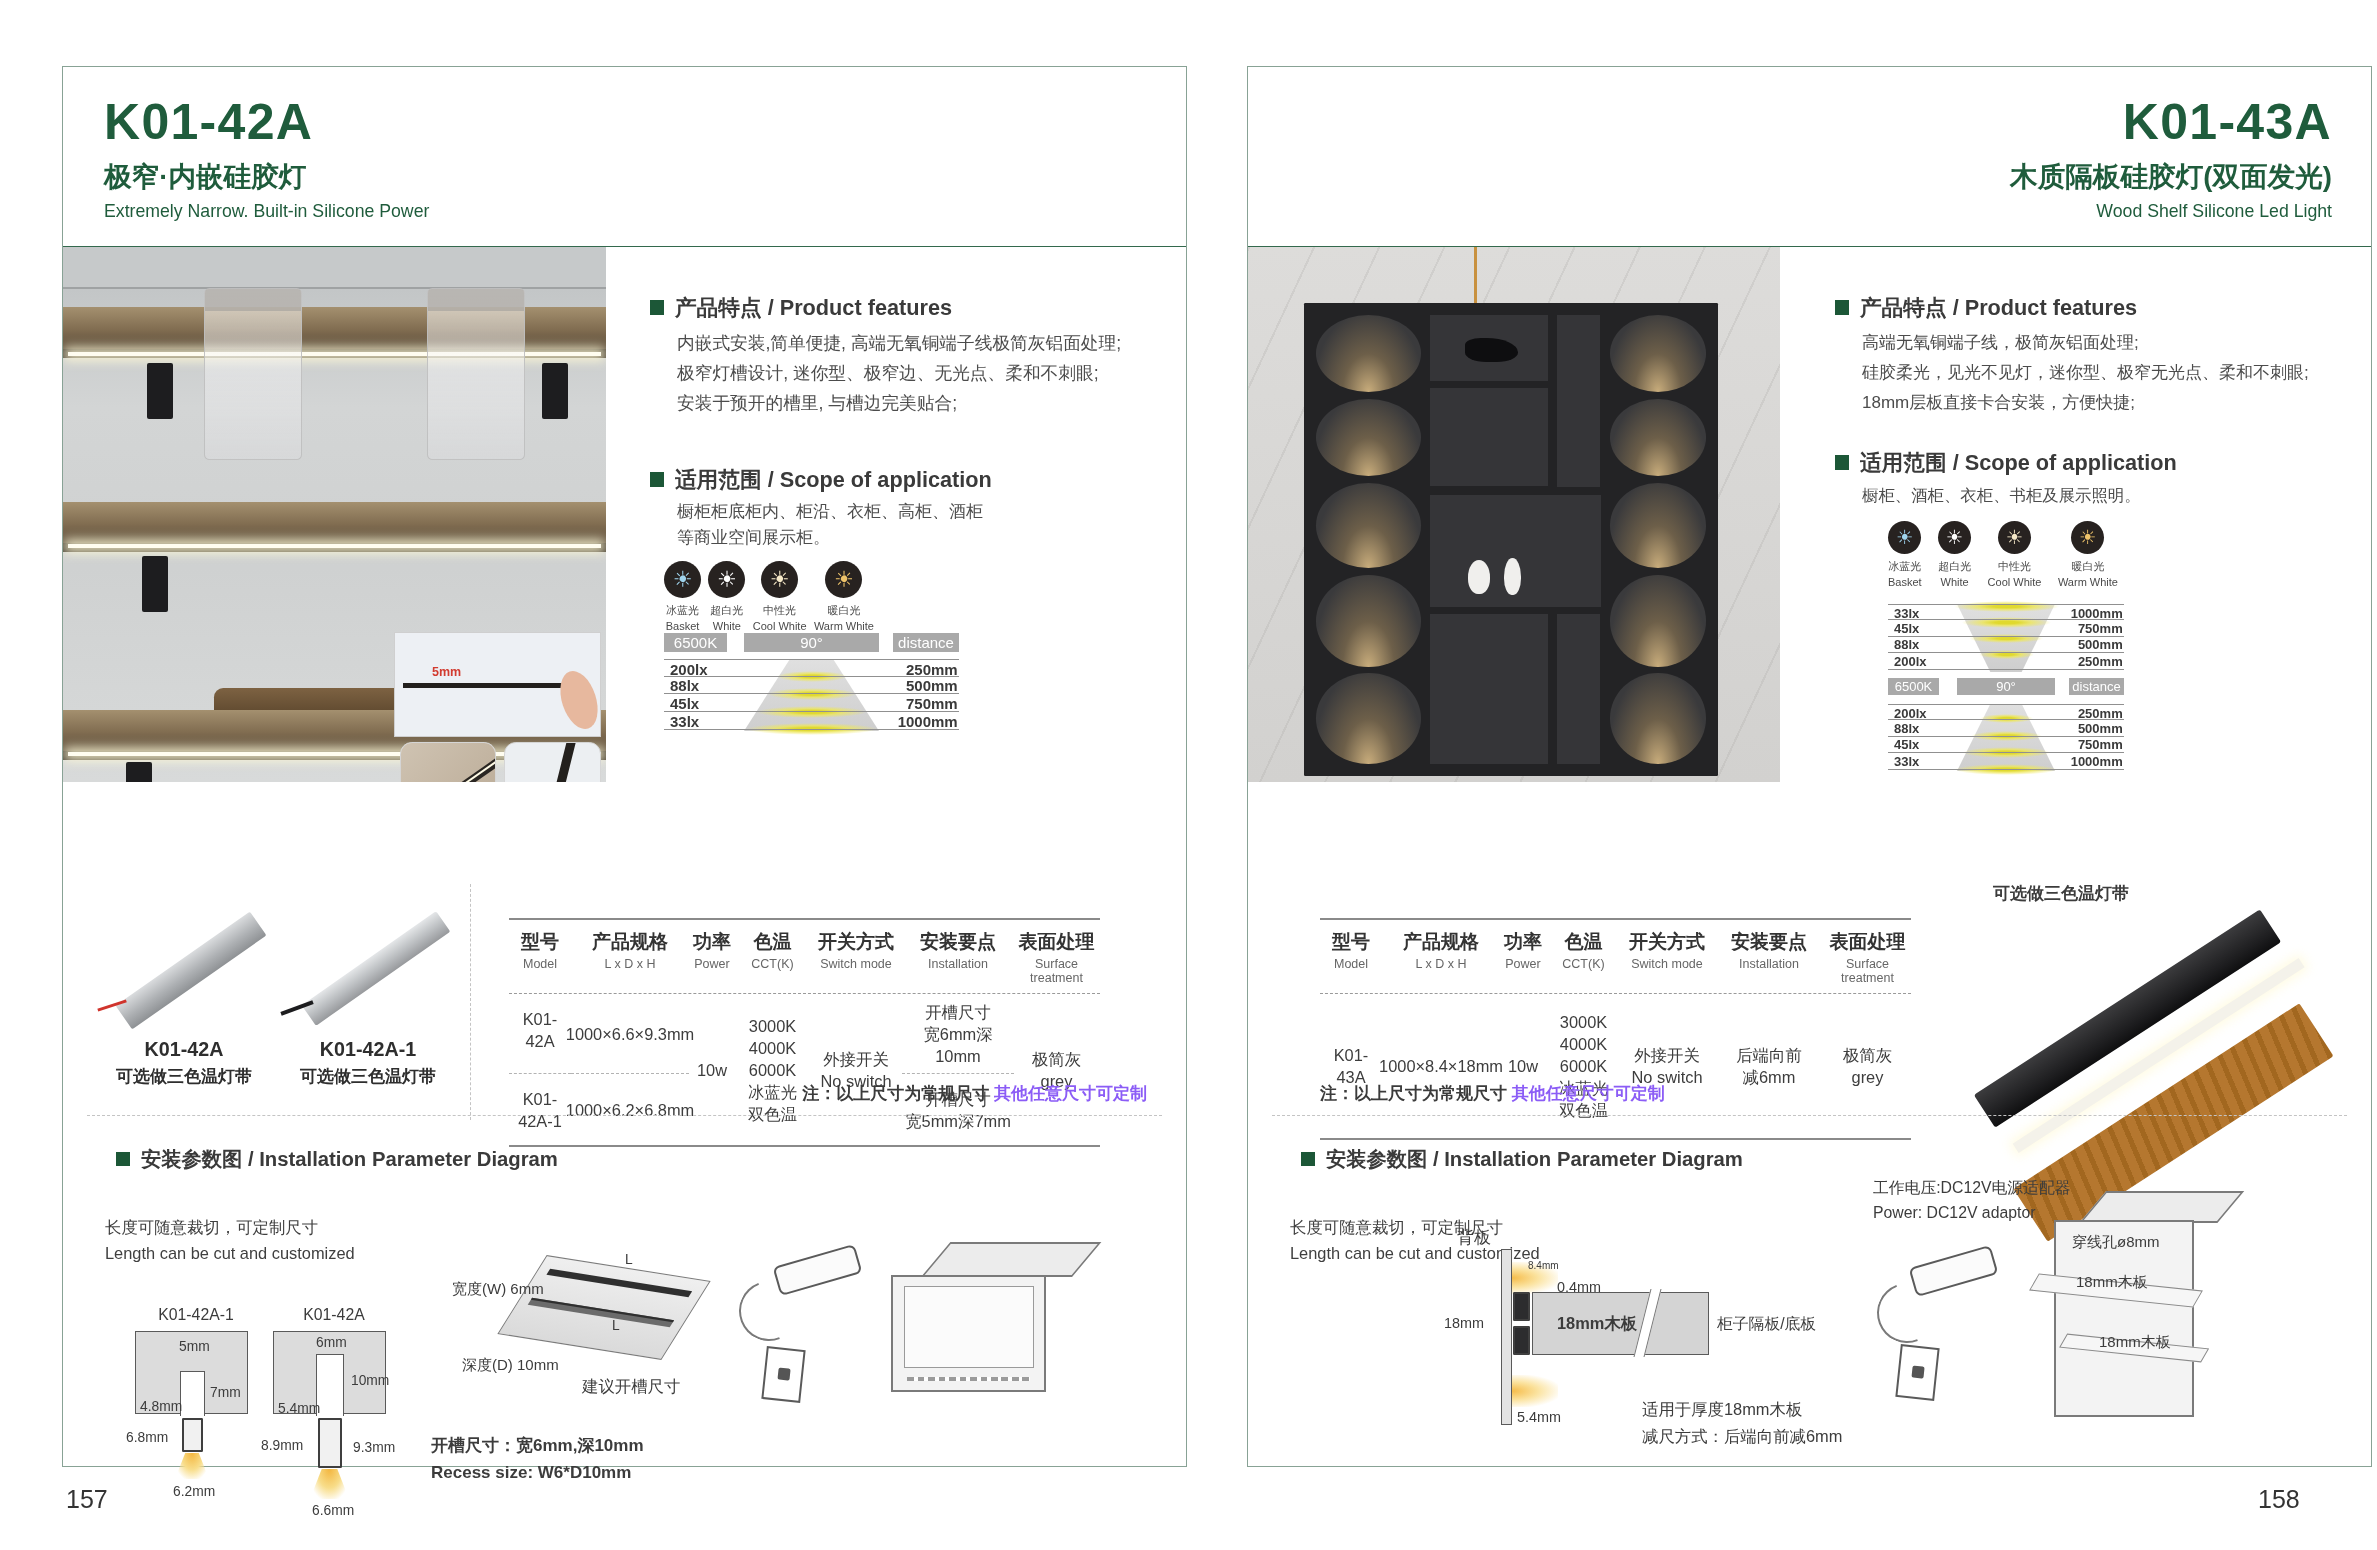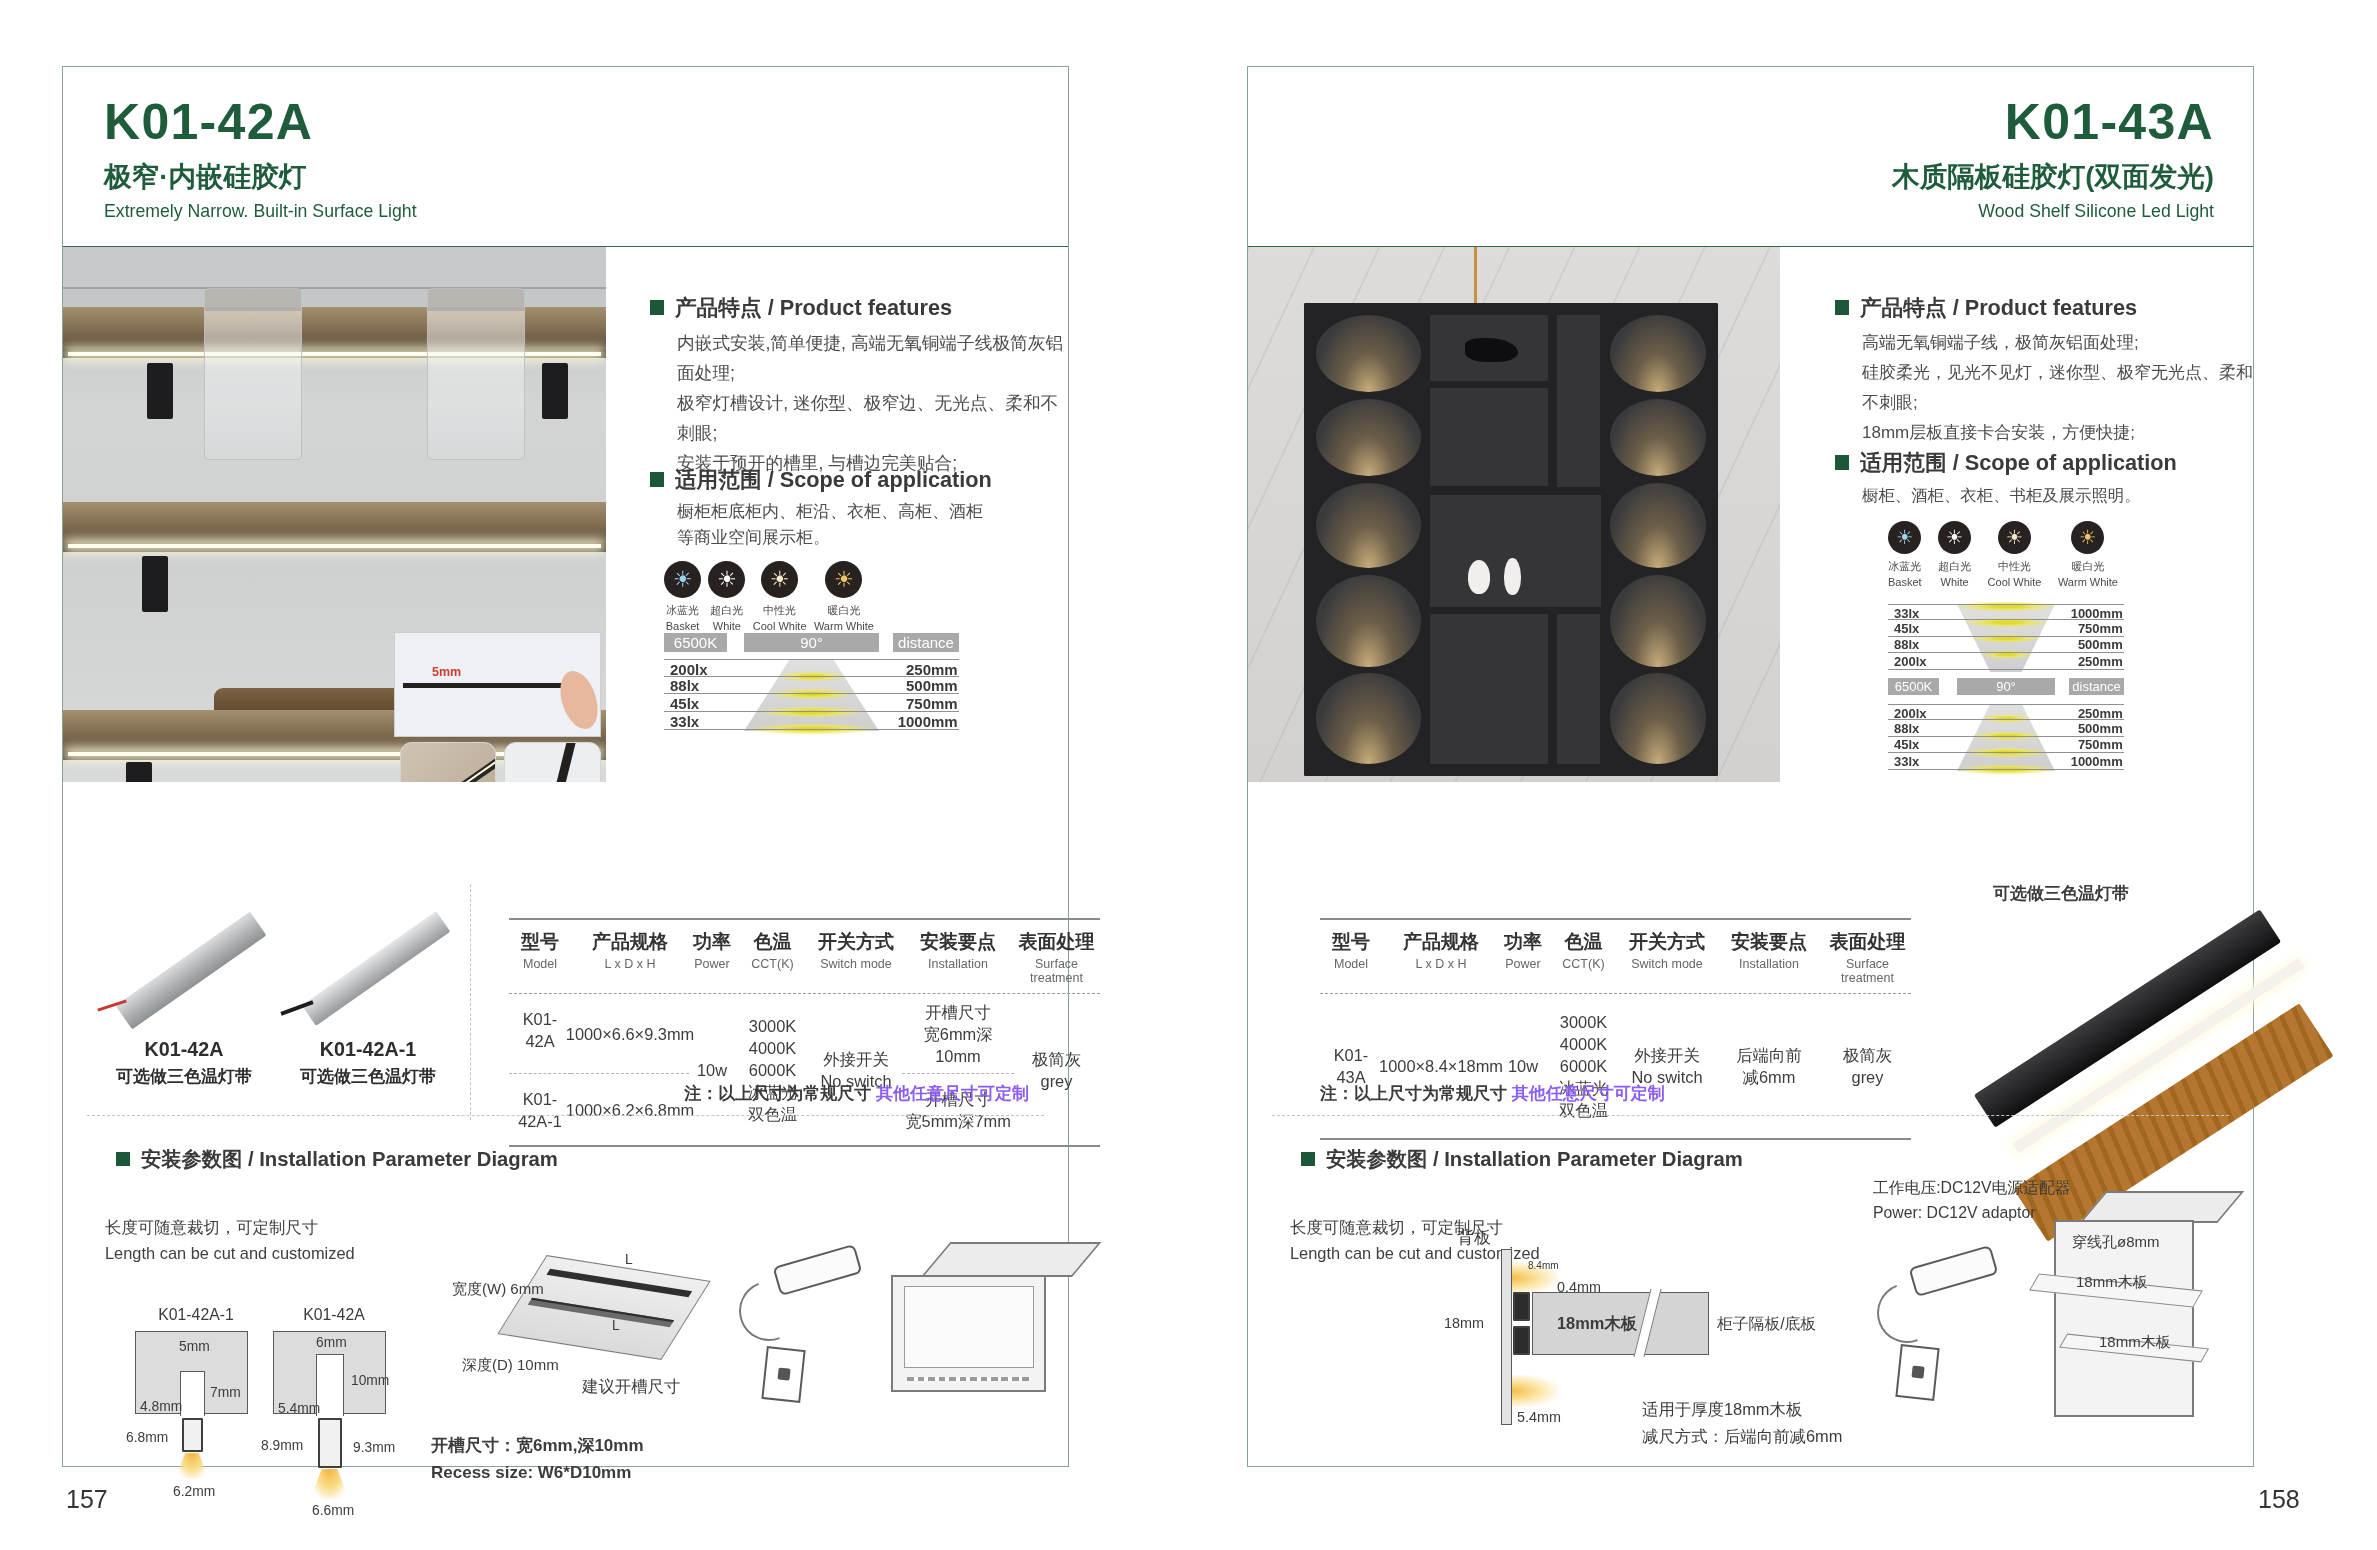--- a/index.html
+++ b/index.html
@@ -1,19 +1,19 @@
 <!DOCTYPE html>
 <html style="font-size:10.5px"><head>
 <meta charset="utf-8">
 <style>
 *{margin:0;padding:0;box-sizing:border-box}
 html,body{width:2377px;height:1550px;background:#fff}
 body{position:relative;font-family:"Liberation Sans","DejaVu Sans",sans-serif;color:#3c3c3c}
 .abs{position:absolute}
-.page{position:absolute;top:66px;width:1007px;height:1401px;background:#fff;border:1.3px solid #88a295}
+.page{position:absolute;top:66px;width:1125px;height:1401px;background:#fff;border:1.3px solid #88a295}
 .pgnum{position:absolute;top:1485px;font-size:25px;color:#333}
 
 .hd{position:absolute;top:30px}
 .hd .model{font-size:50px;font-weight:700;color:#1f5c3c;line-height:1;letter-spacing:1.3px}
 .hd .tcn{font-size:27.6px;font-weight:700;color:#1f5c3c;margin-top:10.5px}
 .hd .ten{font-size:17.7px;color:#1f5c3c;margin-top:6.6px}
 .hd.rgt{text-align:right}
 .rule{position:absolute;left:0;right:0;top:179px;height:1.3px;background:#33694d}
 
 .sec{position:absolute;display:flex;gap:10.5px;align-items:center}
@@ -102,21 +102,21 @@
 .fig{position:absolute;background:#f0efed;border-radius:50% 50% 45% 45%}
 .goldwire{position:absolute;width:2.6px;background:#c8913f}
 </style>
 </head>
 <body>
 
 <div class="page" style="left:62px">
   <div class="hd" style="left:41px">
     <div class="model">K01-42A</div>
     <div class="tcn">极窄·内嵌硅胶灯</div>
-    <div class="ten">Extremely Narrow. Built-in Surface Light</div>
+    <div class="ten">Extremely Narrow. Built-in Silicone Power</div>
   </div>
   <div class="rule"></div>
 
   <div class="photo ph-left" style="left:0;top:180px;width:543px;height:535px">
     <div class="abs" style="left:0;top:0;right:0;height:42px;background:#c6c9ca;border-bottom:2px solid #9fa2a3"></div>
     <div class="shelfwood" style="top:60px;height:51px"></div>
     <div class="ledline" style="left:5.3px;right:5.3px;top:105px"></div>
     <div class="brk" style="left:84px;top:116px"></div>
     <div class="brk" style="right:38px;top:116px"></div>
     <div class="can" style="left:141px;top:41px;width:98px;height:172px">

